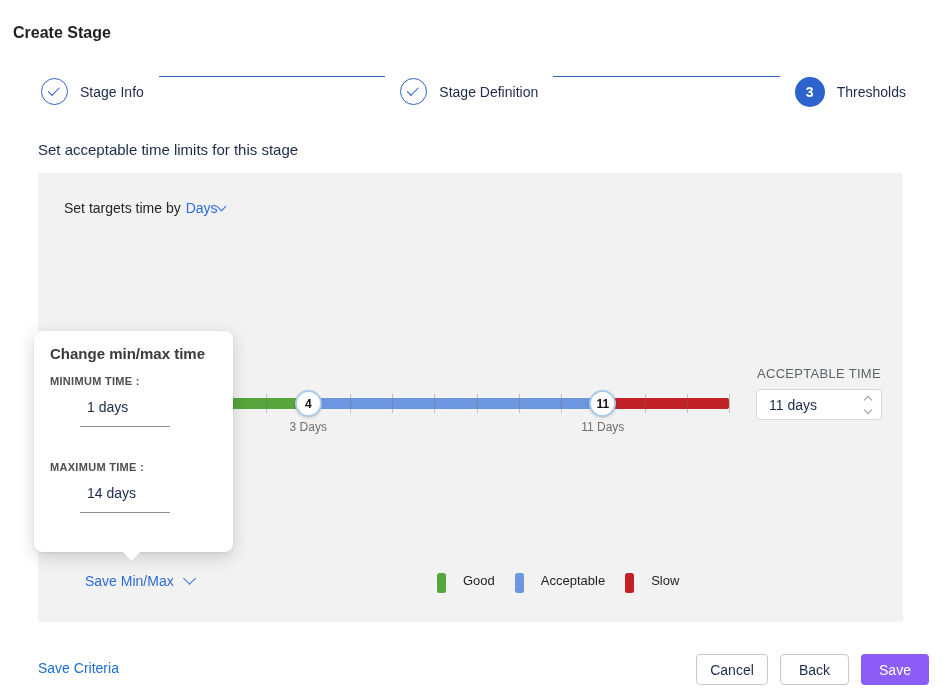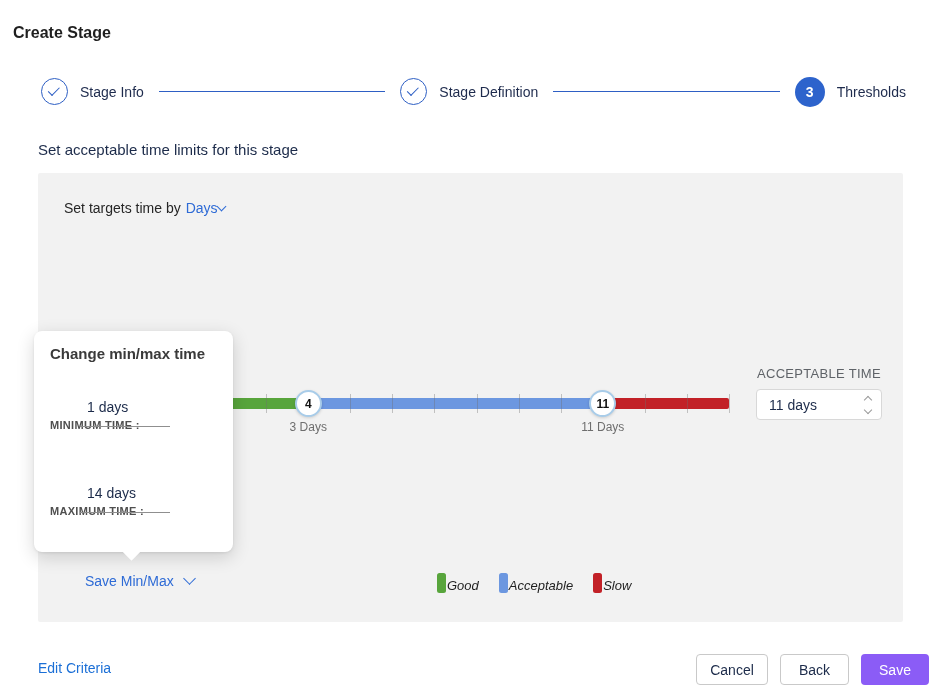--- a/index.html
+++ b/index.html
@@ -2,21 +2,21 @@
 <html><head>
 <meta charset="utf-8">
 <style>
   * { margin:0; padding:0; box-sizing:border-box; }
   body { font-family:"Liberation Sans", sans-serif; background:#fff; }
   .screen { position:relative; width:943px; height:699px; background:#fff; overflow:hidden; }
 
   .page-title { position:absolute; left:13px; top:24px; font-size:16px; font-weight:700; color:#1f1f1f; }
 
   
-  .stepper { position:absolute; left:41px; right:37px; top:76px; height:31px; display:flex; align-items:center; }
+  .stepper { position:absolute; left:41px; right:37px; top:76px; height:31px; display:flex; }
   .step { display:flex; align-items:center; gap:12px; cursor:pointer; }
   .step-circle { width:27px; height:27px; border-radius:50%; background:#fff; border:1.5px solid #2e5fc4; display:flex; align-items:center; justify-content:center; flex:none; }
   .step-circle.active { width:30px; height:30px; background:#2d63cc; border:none; color:#fff; font-weight:700; font-size:14px; }
   .check { width:11px; height:6px; border-left:1.6px solid #2e5fc4; border-bottom:1.6px solid #2e5fc4; transform:rotate(-45deg) translate(1px,-2px); }
   .step-label { font-size:14px; color:#1e2b4d; white-space:nowrap; }
   .step-line { flex:1; height:1px; background:#2e5fc4; margin:0 15px; }
 
   .section-heading { position:absolute; left:38px; top:141px; font-size:15px; color:#1c2b4a; }
 
   
@@ -41,30 +41,30 @@
   .acc-value { flex:1; font-size:14px; color:#1c2b4a; }
   .spinner { display:flex; flex-direction:column; gap:4px; align-items:center; }
   .chev-up { width:6px; height:6px; border-left:1.3px solid #9a9a9a; border-top:1.3px solid #9a9a9a; transform:rotate(45deg); cursor:pointer; }
   .chev-down { width:6px; height:6px; border-right:1.3px solid #9a9a9a; border-bottom:1.3px solid #9a9a9a; transform:rotate(45deg); cursor:pointer; }
 
   .edit-link { position:absolute; left:47px; top:400px; font-size:14px; color:#2e6bd6; display:flex; align-items:center; gap:11px; cursor:pointer; }
   .chev-md { width:9px; height:9px; border-right:1.5px solid #2e6bd6; border-bottom:1.5px solid #2e6bd6; transform:rotate(45deg); margin-top:-5px; }
 
   
   .legend { position:absolute; left:399px; top:400px; display:flex; align-items:center; gap:20px; }
-  .legend-item { display:flex; align-items:flex-end; gap:1px;font-style:italic; }
+  .legend-item { display:flex; align-items:flex-start; gap:17px; }
   .legend-swatch { width:9px; height:20px; border-radius:2.5px; }
   .legend-label { font-size:13px; color:#1f1f1f; }
 
   
   .popup { position:absolute; left:34px; top:331px; width:199px; height:221px; background:#fff; border-radius:8px;
            box-shadow:0 5px 18px rgba(0,0,0,0.16), 0 1px 3px rgba(0,0,0,0.08); z-index:5; }
   .popup-pointer { position:absolute; left:91px; bottom:-6px; width:13px; height:13px; background:#fff; transform:rotate(45deg); }
   .popup-title { position:absolute; left:16px; top:14px; font-size:15px; font-weight:700; color:#3a3a3a; }
-  .popup-field-label { position:absolute; left:16px; font-size:11px; font-weight:700; color:#4f4f4f; letter-spacing:0.3px;margin-top:44px; }
+  .popup-field-label { position:absolute; left:16px; font-size:11px; font-weight:700; color:#4f4f4f; letter-spacing:0.3px; }
   .lbl-min { top:44px; } .lbl-max { top:130px; }
   .popup-field { position:absolute; left:16px; width:90px; border-bottom:1px solid #8f8f8f; padding:0 0 11px 7px; font-size:14px; color:#1c2b4a; cursor:text;margin-left:30px; }
   .fld-min { top:68px; } .fld-max { top:154px; }
 
   
   .footer-reset { position:absolute; left:38px; top:660px; font-size:14px; color:#1b6fd6; cursor:pointer; }
   .btn { position:absolute; top:654px; height:31px; border-radius:4px; font-size:14px; display:flex; align-items:center; justify-content:center; cursor:pointer; font-family:inherit; }
   .btn-cancel { left:696px; width:72px; background:#fff; border:1px solid #c9c9c9; color:#1c2b4a; }
   .btn-back   { left:780px; width:69px; background:#fff; border:1px solid #c9c9c9; color:#1c2b4a; }
   .btn-save   { left:861px; width:68px; background:#8b5cf6; border:none; color:#fff; }
@@ -165,18 +165,18 @@
 
   <div class="popup">
     <div class="popup-pointer"></div>
     <div class="popup-title">Change min/max time</div>
     <div class="popup-field-label lbl-min">MINIMUM TIME :</div>
     <div class="popup-field fld-min">1 days</div>
     <div class="popup-field-label lbl-max">MAXIMUM TIME :</div>
     <div class="popup-field fld-max">14 days</div>
   </div>
 
-  <div class="footer-reset">Edit Criteria</div>
+  <div class="footer-reset">Save Criteria</div>
   <button class="btn btn-cancel">Cancel</button>
   <button class="btn btn-back">Back</button>
   <button class="btn btn-save">Save</button>
 
 </div>
 
 </body></html>

